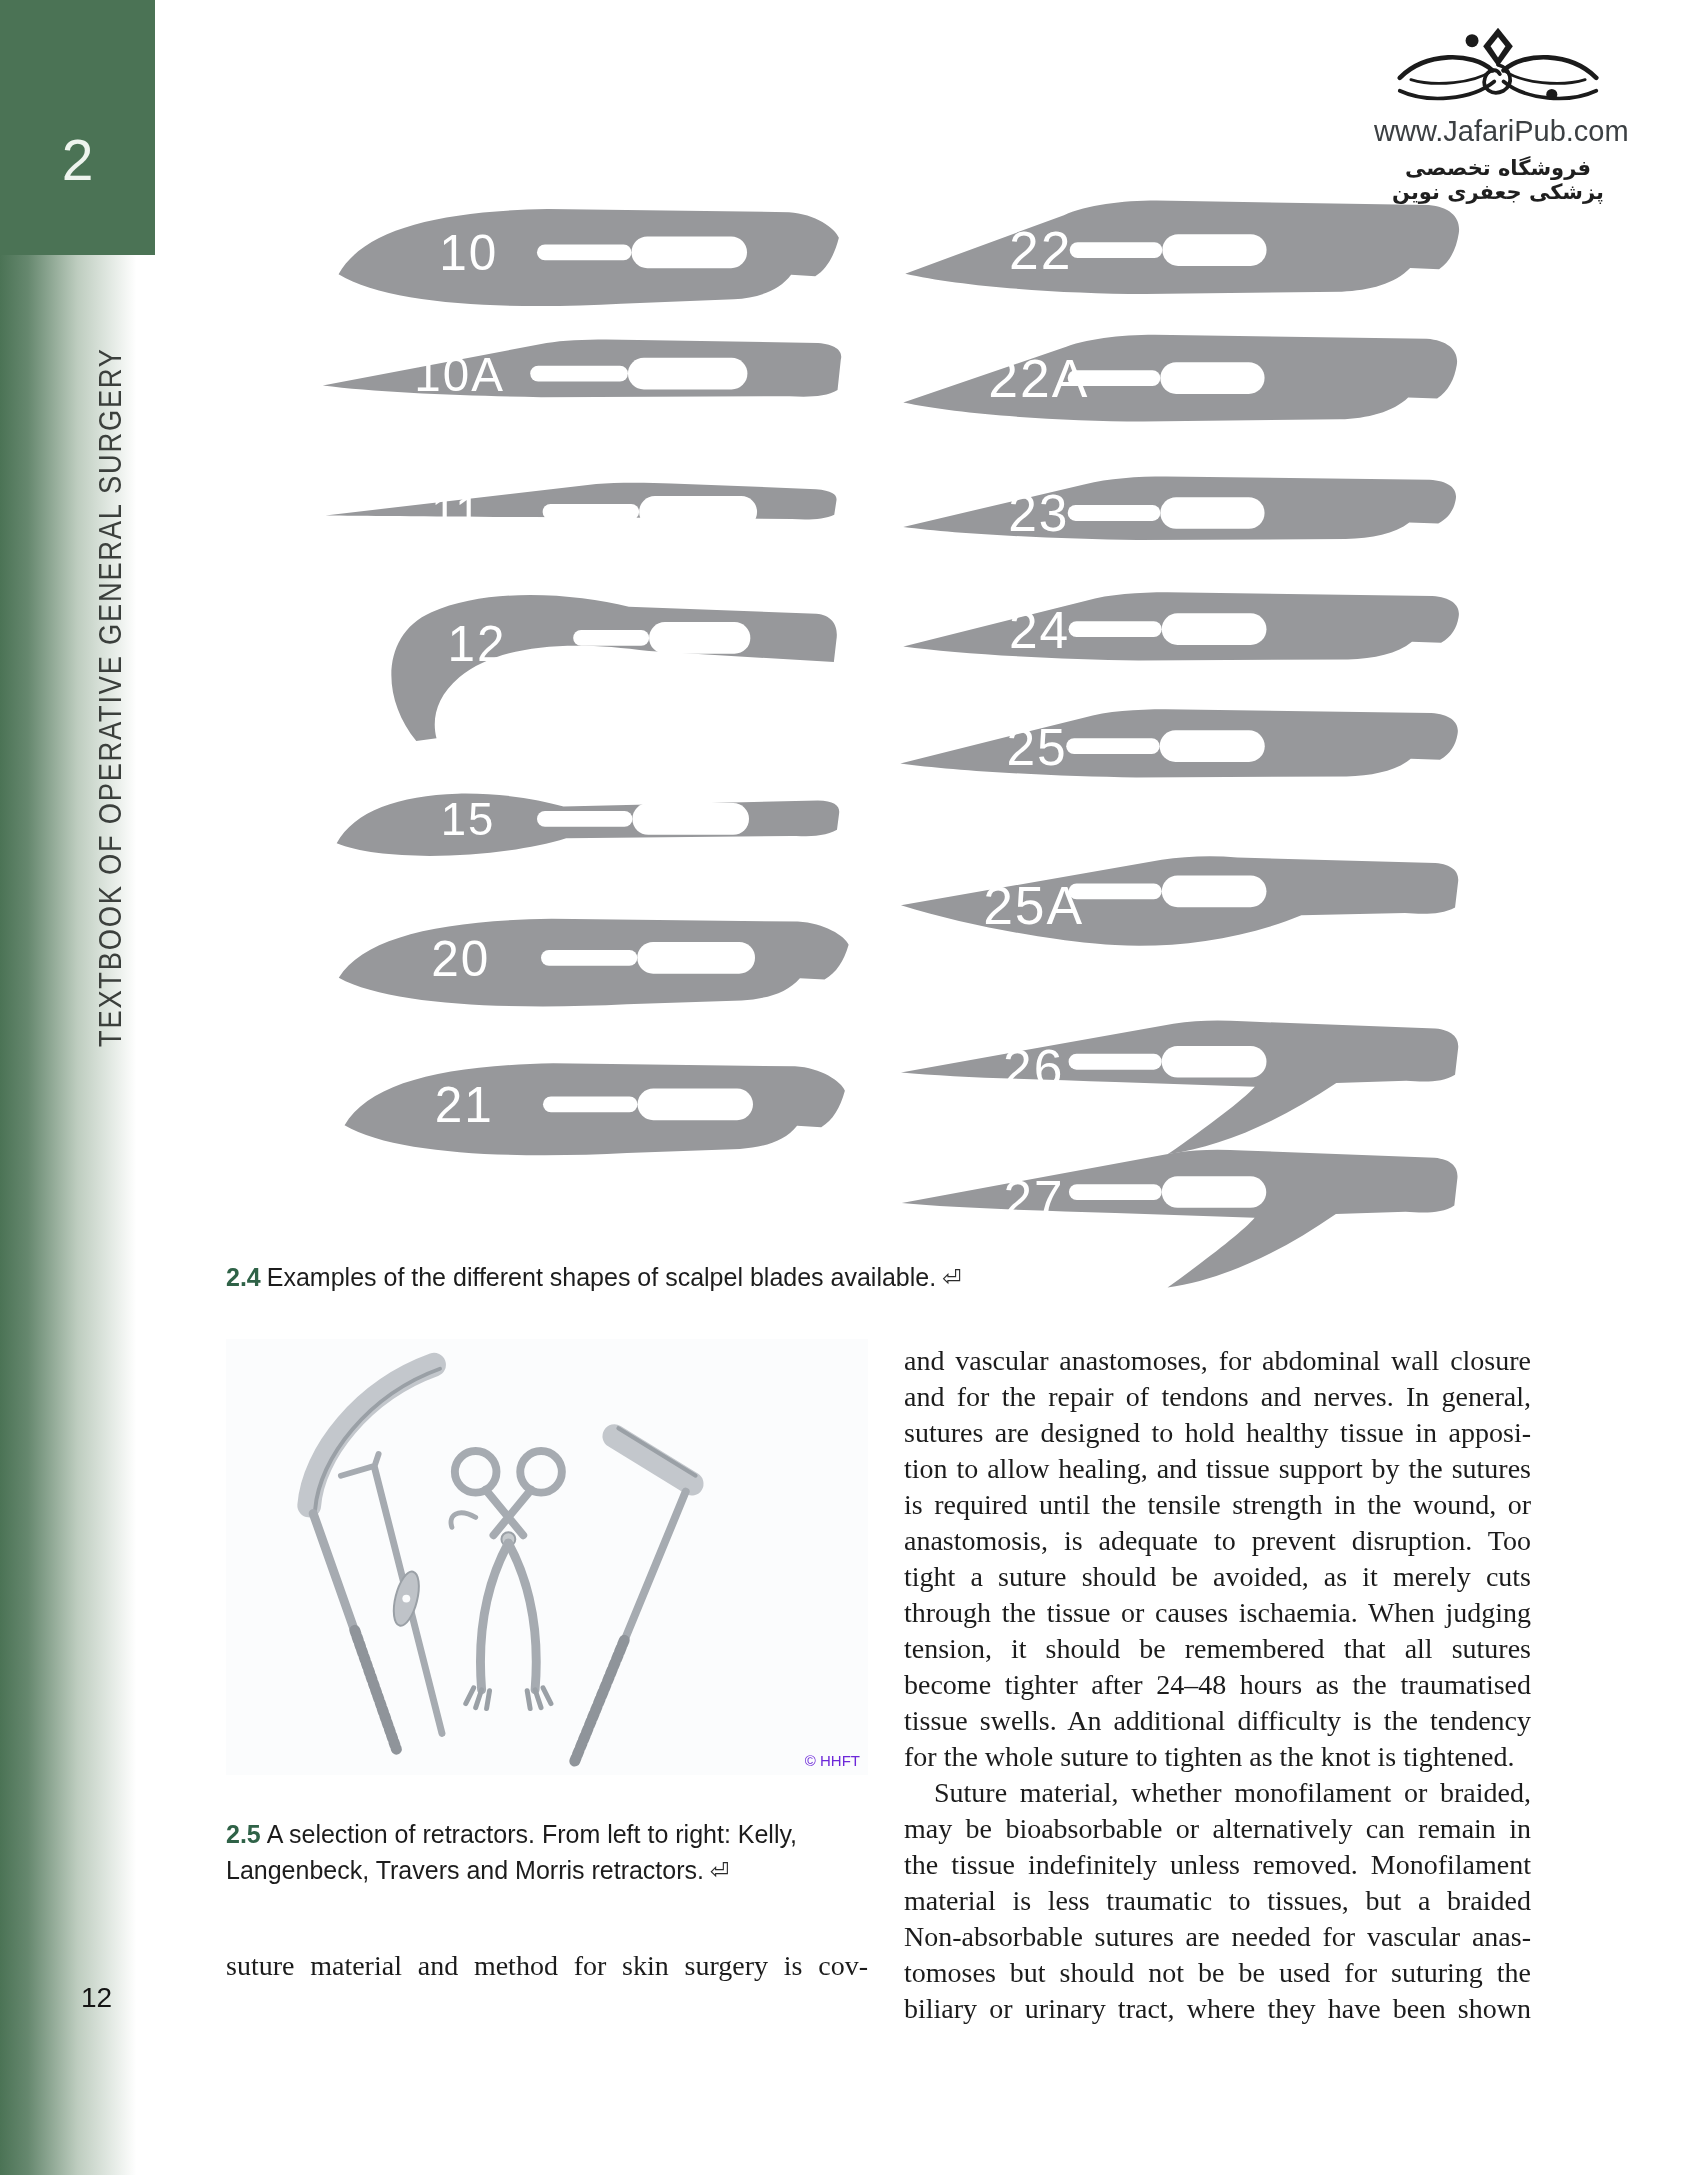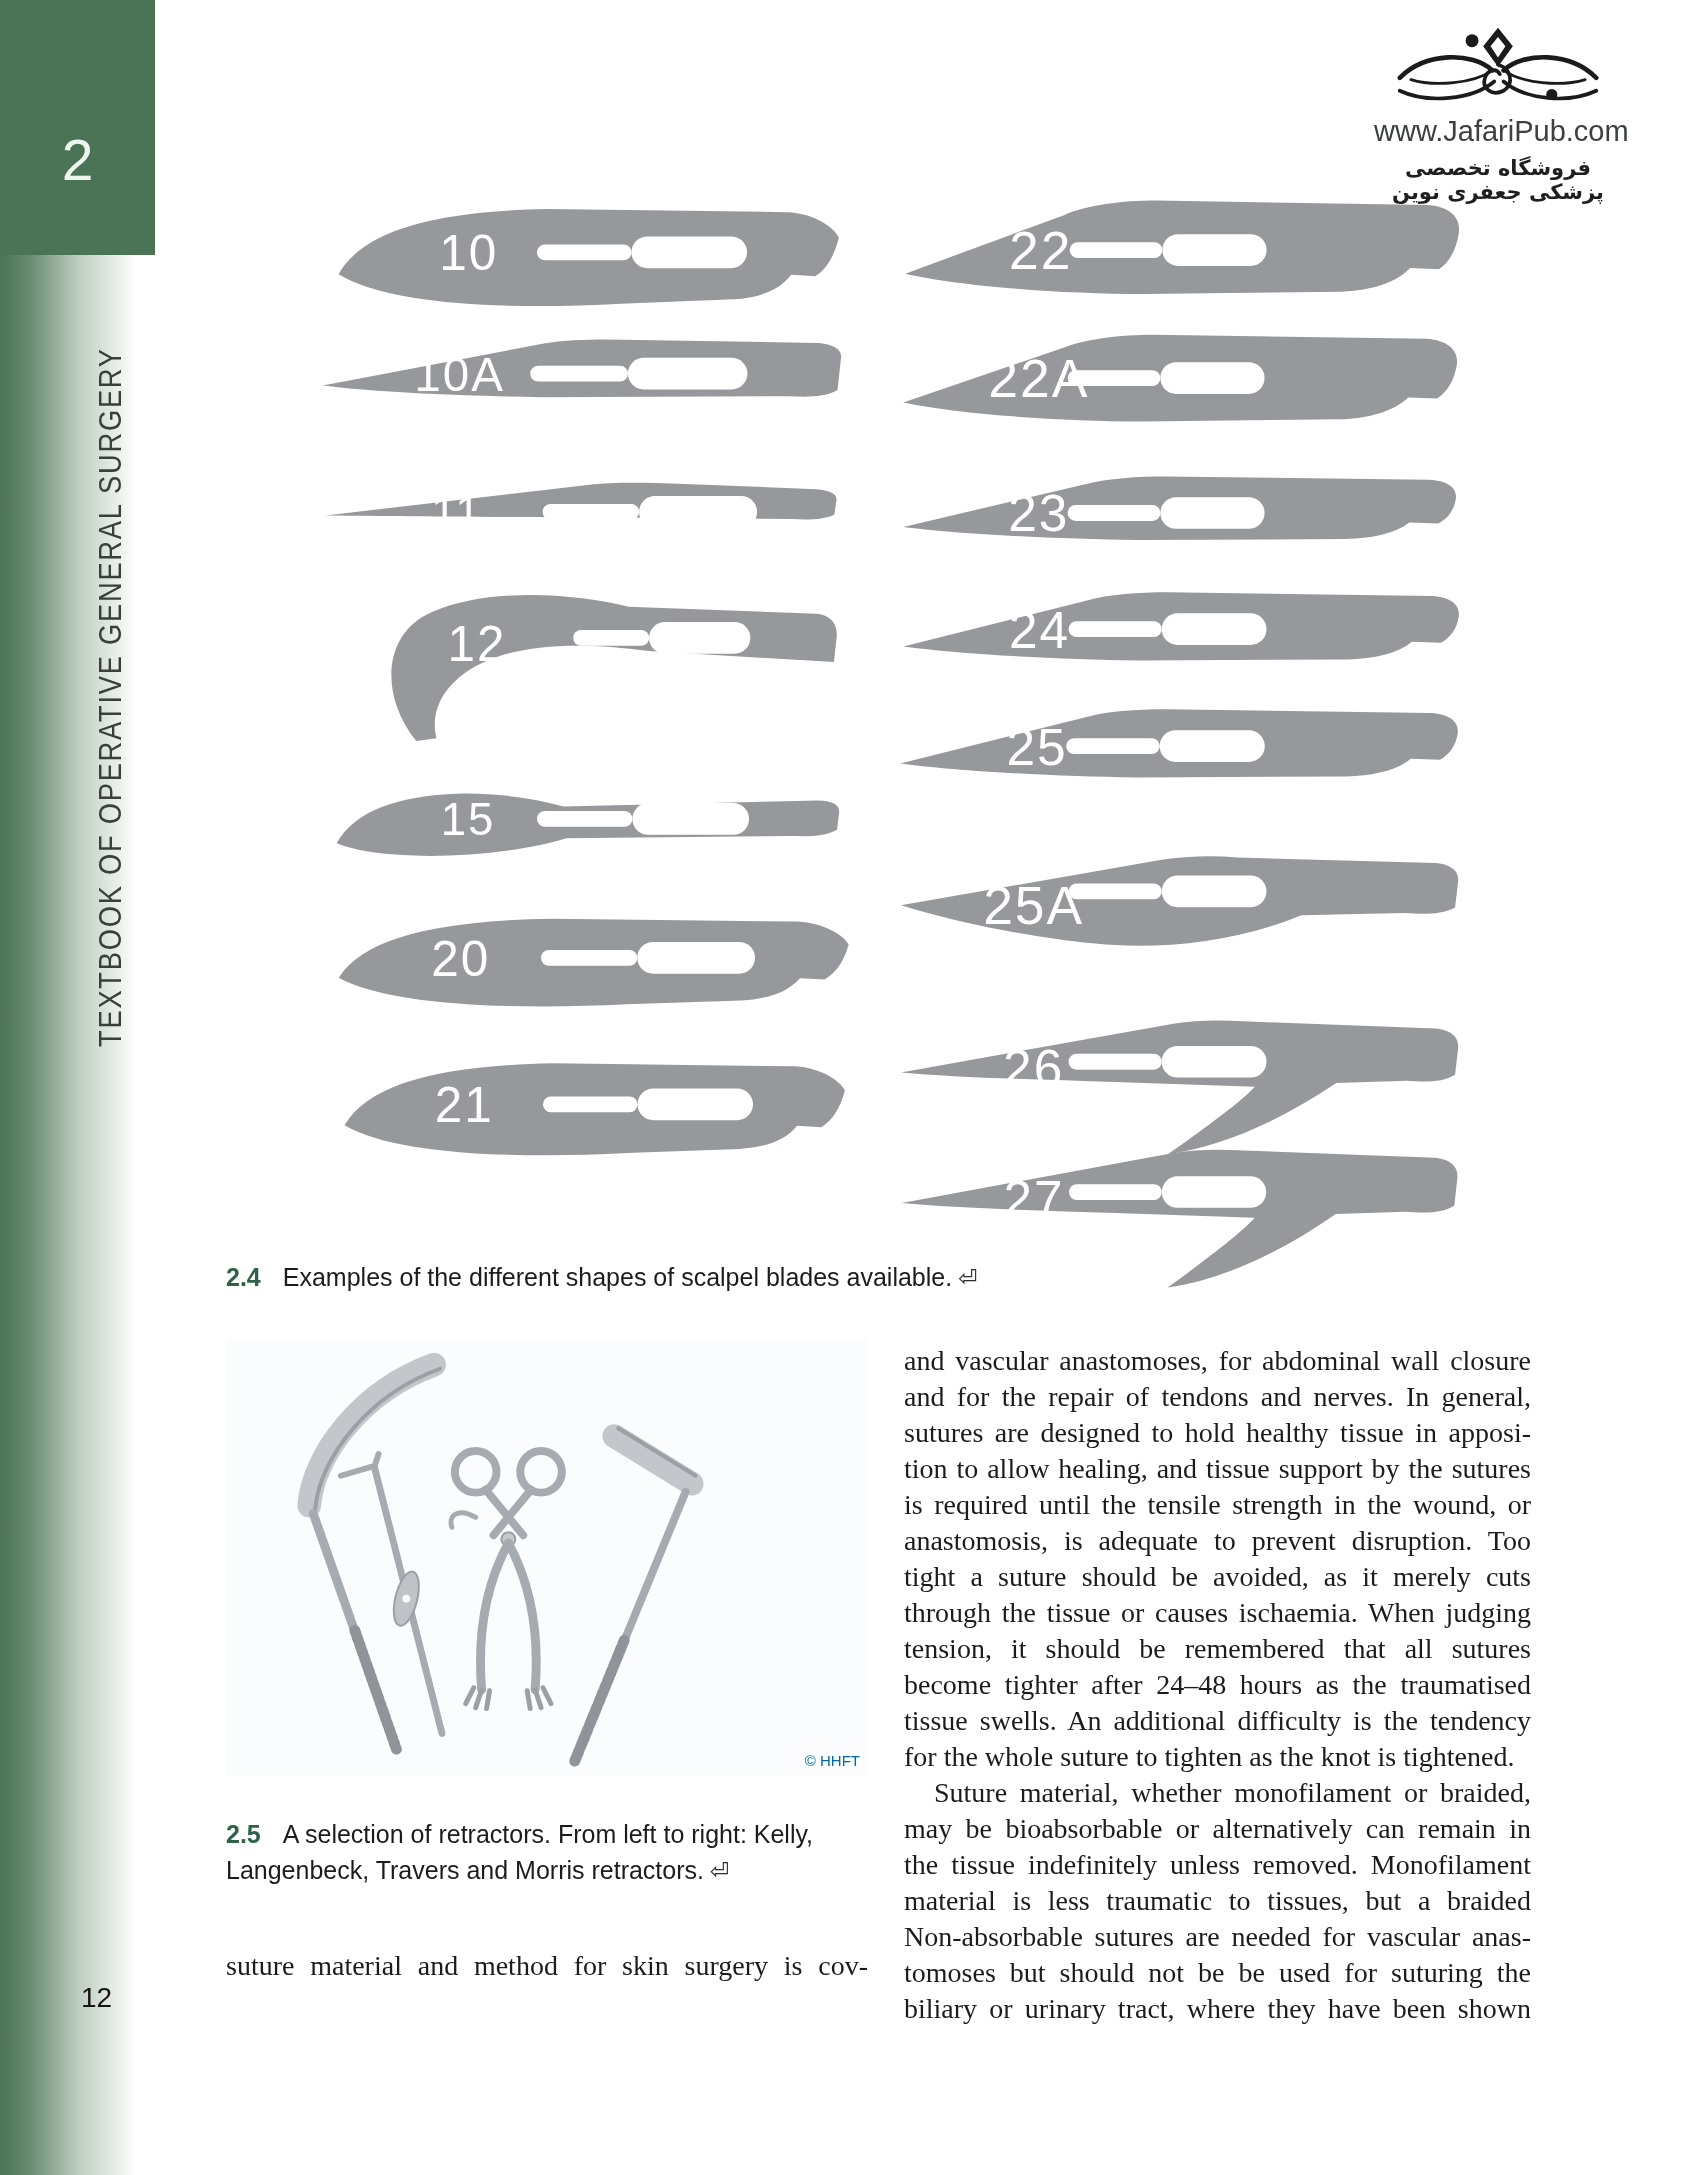--- a/index.html
+++ b/index.html
@@ -26,28 +26,28 @@
   .logo-fa{font-family:"DejaVu Sans",sans-serif;font-size:21px;font-weight:bold;color:#1f1f1f;
            direction:rtl;margin-top:8px;}
 
   
   .blade{position:absolute;}
   .blade svg{display:block;}
 
   
   .caption{position:absolute;font-family:"Liberation Sans",sans-serif;font-size:25px;color:#1c1c1c;
            line-height:36px;}
-  .capnum{color:#2f6247;font-weight:bold;margin-right:22px;}
+  .capnum{color:#2f6247;font-weight:bold;margin-right:6px;}
   .capret{margin-left:6px;font-family:"DejaVu Sans",sans-serif;font-size:23px;color:#2b2b2b;}
 
   
   .photo{position:absolute;left:226px;top:1339px;width:642px;height:436px;background:#fbfcfd;}
   .photo svg{display:block;}
   .watermark{position:absolute;right:8px;bottom:6px;font-family:"Liberation Sans",sans-serif;
-             font-size:15px;color:#0369a1;}
+             font-size:15px;color:#6d28d9;}
 
   
   .textcol{position:absolute;font-size:28px;line-height:36px;color:#1c1c1c;}
   .jline{text-align:justify;text-align-last:justify;white-space:normal;}
   .jlast{text-align:left;text-align-last:left;}
   .findent{padding-left:30px;}
   #lc-para{left:226px;top:1925px;width:642px;line-height:37px;margin-top:22px;}
   #rc-para1{left:904px;top:1343px;width:627px;}
   #rc-para2{left:904px;top:1775px;width:627px;}
 </style>

